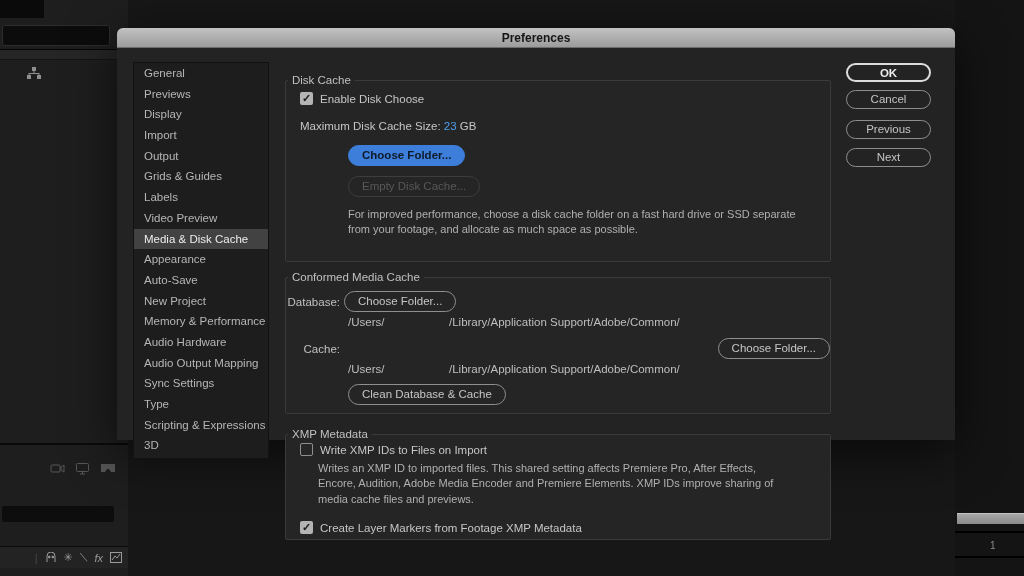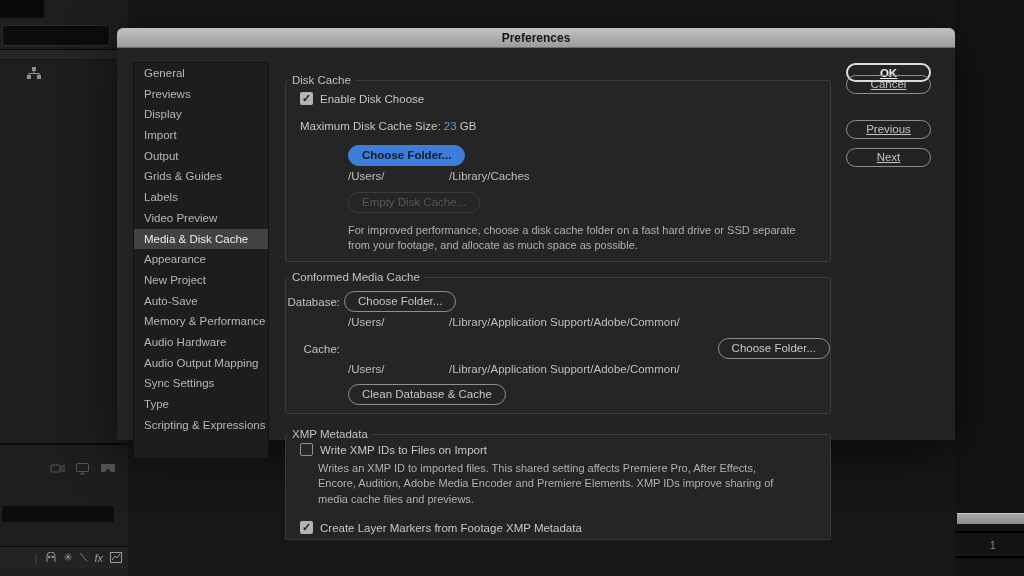--- a/index.html
+++ b/index.html
@@ -76,23 +76,23 @@
   .desc { margin:10px 0 0 62px; width:472px; font-size:11px; line-height:1.35; color:#b0b0b0; }
 
   .label-btn-row { display:flex; align-items:center; margin-top:8px; }
   .form-label { display:inline-block; width:58px; text-align:right; padding-right:4px;
     font-size:11.5px; color:#c0c0c0; }
   .xmp-desc { margin:5px 0 0 32px; width:478px; font-size:11px; line-height:1.4; color:#b0b0b0; }
 
   
   .action-btn { position:absolute; left:729px; width:85px; height:19px; border-radius:10px;
     background:transparent; border:1px solid #8e8e8e; color:#c4c4c4; font-size:11.5px;
-    font-family:inherit; cursor:pointer; padding:0; line-height:17px;text-decoration:underline; }
+    font-family:inherit; cursor:pointer; padding:0; line-height:17px; }
   #btn-ok { top:35px; border:2px solid #dcdcdc; color:#ededed; font-weight:bold; }
-  #btn-cancel { top:47px; } #btn-previous { top:92px; } #btn-next { top:120px; }
+  #btn-cancel { top:62px; } #btn-previous { top:92px; } #btn-next { top:120px; }
 
   svg { display:block; }
 </style>
 </head>
 <body>
 
 <div id="bg">
   <div id="bg-left">
     <div class="abs bg-topblack"></div>
     <div class="abs bg-input"></div>
@@ -161,47 +161,45 @@
     <div class="side-item">General</div>
     <div class="side-item">Previews</div>
     <div class="side-item">Display</div>
     <div class="side-item">Import</div>
     <div class="side-item">Output</div>
     <div class="side-item">Grids &amp; Guides</div>
     <div class="side-item">Labels</div>
     <div class="side-item">Video Preview</div>
     <div class="side-item selected">Media &amp; Disk Cache</div>
     <div class="side-item">Appearance</div>
+    <div class="side-item">Auto-Save</div>
     <div class="side-item">New Project</div>
-    <div class="side-item">Auto-Save</div>
     <div class="side-item">Memory &amp; Performance</div>
     <div class="side-item">Audio Hardware</div>
     <div class="side-item">Audio Output Mapping</div>
     <div class="side-item">Sync Settings</div>
     <div class="side-item">Type</div>
     <div class="side-item">Scripting &amp; Expressions</div>
+    <div class="side-item">3D</div>
   </div>
 
   <fieldset id="group-diskcache">
     <legend>Disk Cache</legend>
     <div class="cbrow">
       <span class="cb checked">✓</span>
       <span>Enable Disk Choose</span>
     </div>
     <div class="maxsize-row">
       <span>Maximum Disk Cache Size:</span>
       <span class="hot-text">23</span>
       <span>GB</span>
     </div>
     <div class="indent" style="margin-top:13px;">
       <button class="btn-pill btn-primaryblue">Choose Folder...</button>
     </div>
-    <div class="path-row">
-      <span class="path-prefix">/Users/</span><span>/Library/Caches</span>
-    </div>
     <div class="indent" style="margin-top:10px;text-decoration:underline;">
       <button class="btn-pill btn-disabled">Empty Disk Cache...</button>
     </div>
     <div class="desc">For improved performance, choose a disk cache folder on a fast hard drive or SSD separate from your footage, and allocate as much space as possible.</div>
   </fieldset>
 
   <fieldset id="group-conformed">
     <legend>Conformed Media Cache</legend>
     <div class="label-btn-row">
       <span class="form-label">Database:</span>

